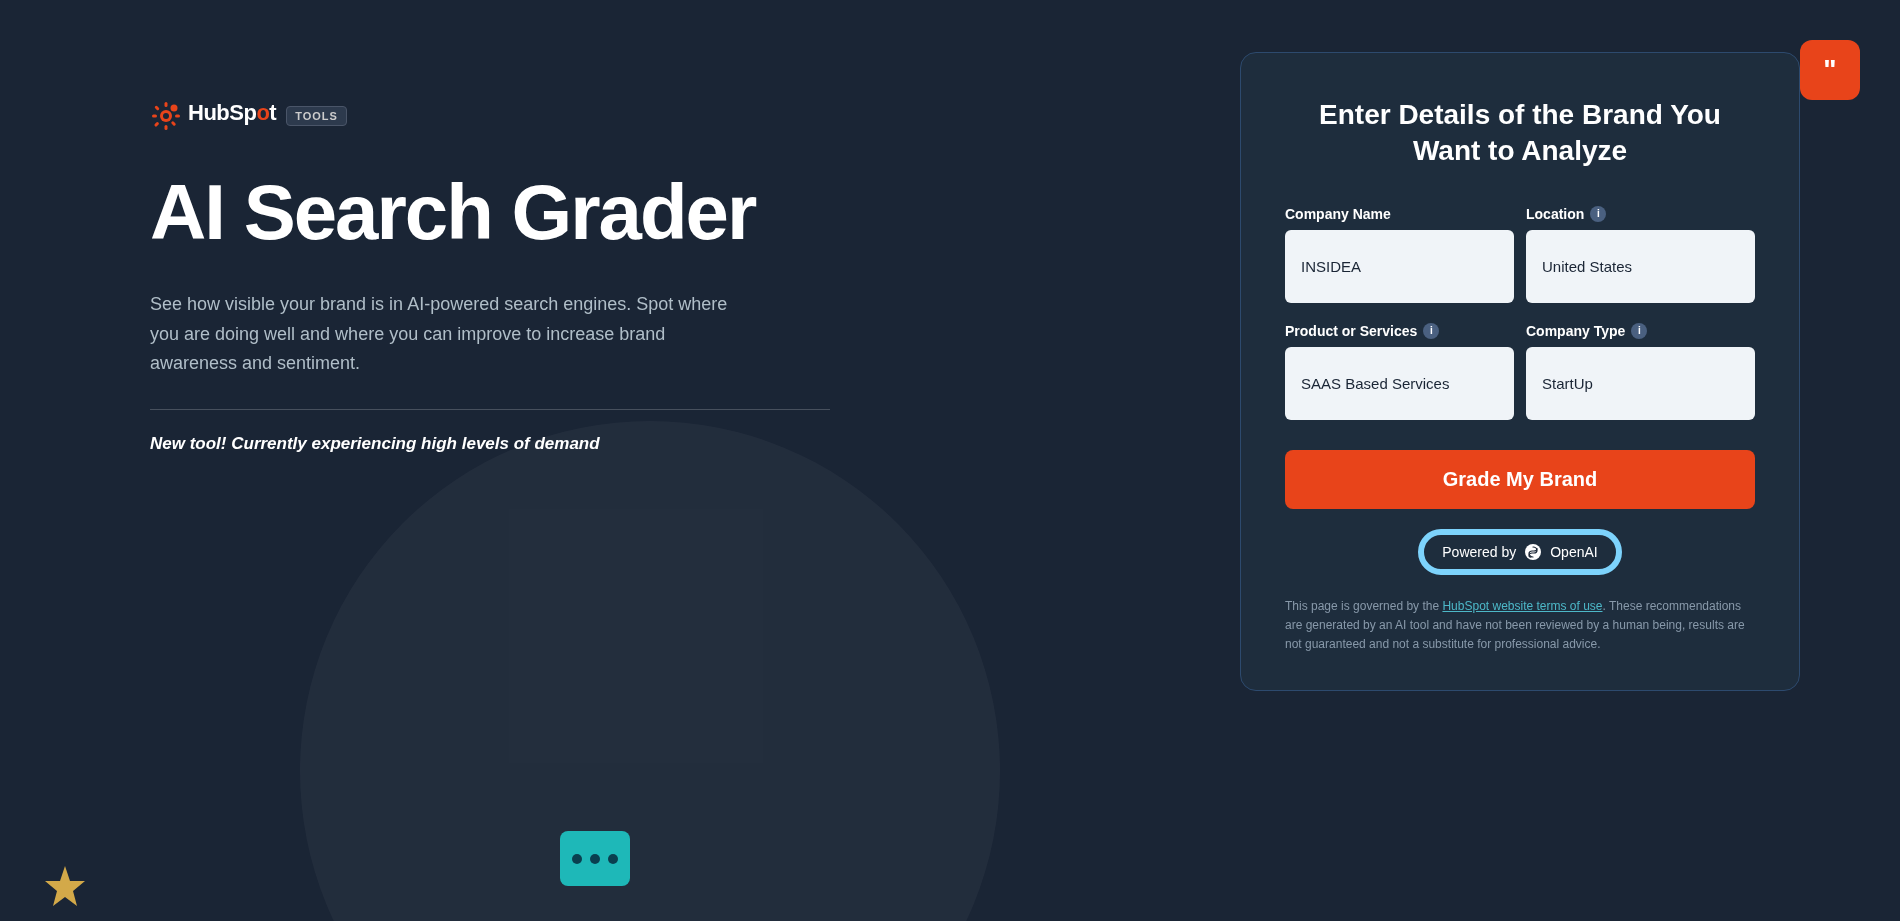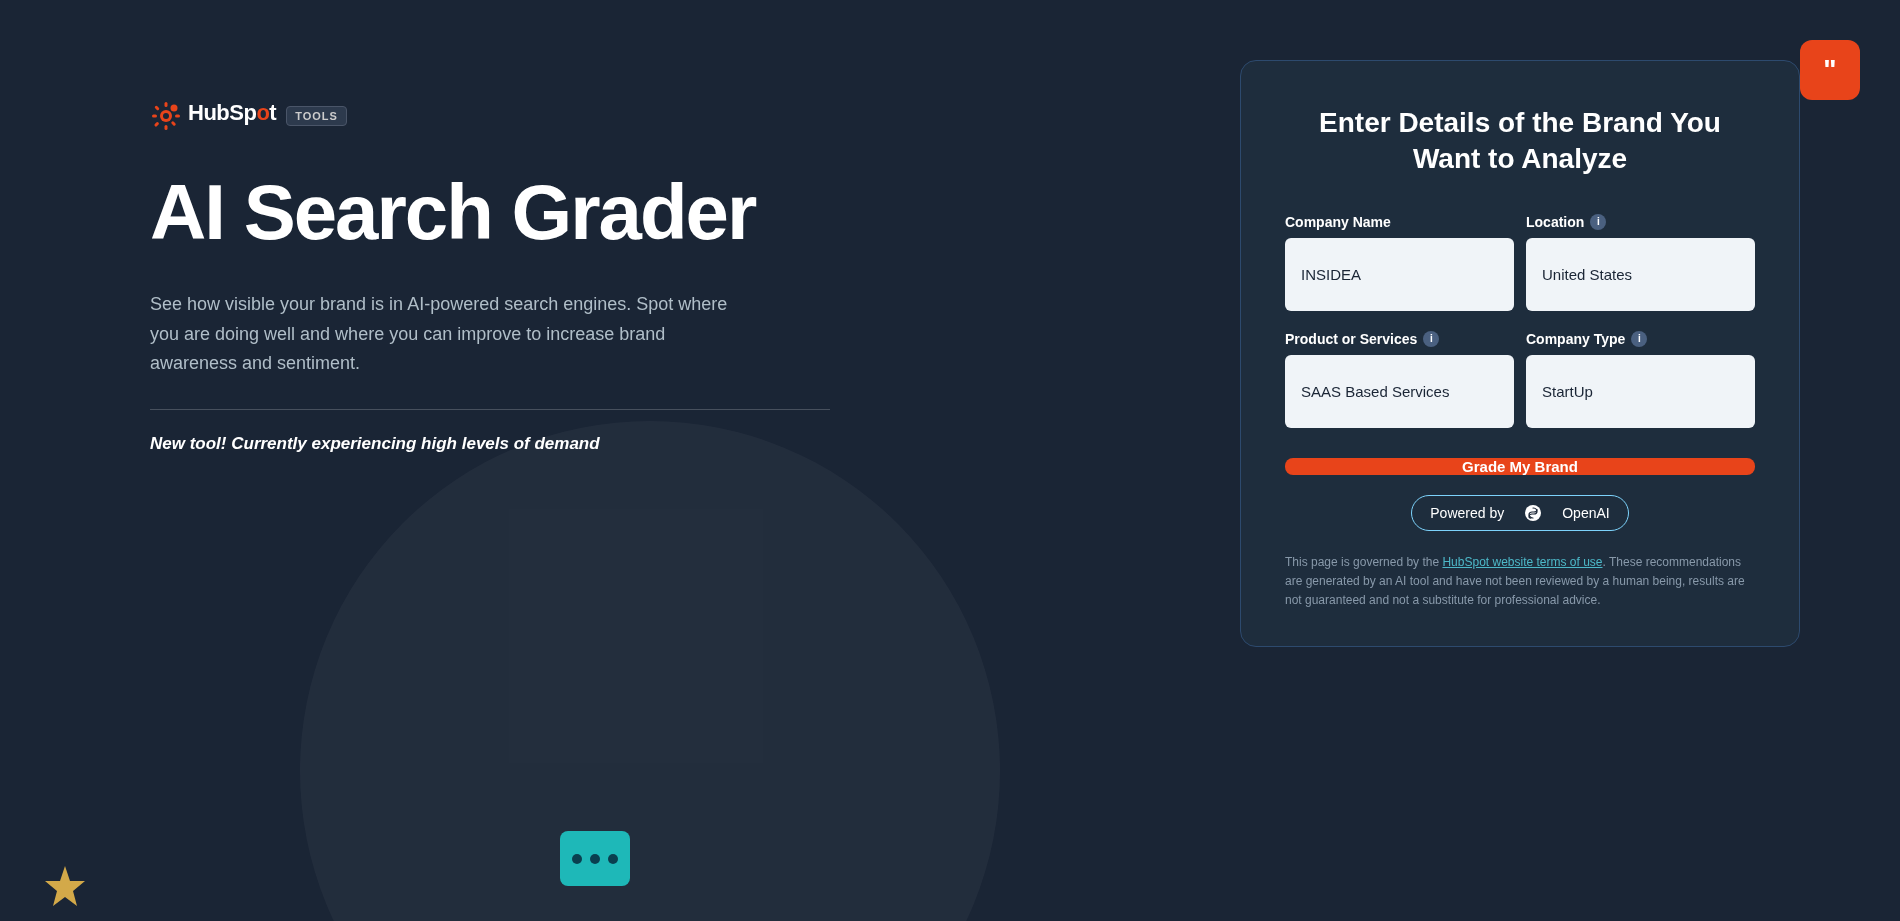--- a/index.html
+++ b/index.html
@@ -147,21 +147,21 @@
       bottom: 10px;
       left: 40px;
       width: 50px;
       height: 50px;
     }
 
     
     .form-card {
       position: absolute;
       right: 100px;
-      top: 60px;
+      top: 52px;
       width: 560px;
       background: #1e2d3d;
       border: 1px solid #2d4a6e;
       border-radius: 16px;
       padding: 44px 44px 36px 44px;
     }
 
     .form-title {
       color: white;
       font-size: 28px;
@@ -218,41 +218,42 @@
       outline: none;
       width: 100%;
     }
 
     .grade-button {
       width: 100%;
       background: #e8441a;
       color: white;
       border: none;
       border-radius: 8px;
-      font-size: 15px;
+      padding: 18px;
+      font-size: 20px;
       font-weight: 700;
       cursor: pointer;
       margin-top: 10px;
       margin-bottom: 20px;
       transition: background 0.2s;
     }
 
     .powered-by {
       display: flex;
       align-items: center;
       justify-content: center;
       margin-bottom: 22px;
     }
     .powered-badge {
-      border: 1px solid #7dd3fc;
+      border: 6px solid #7dd3fc;
       border-radius: 30px;
       padding: 8px 18px;
       display: flex;
       align-items: center;
-      gap: 20px;
+      gap: 8px;
       color: white;
       font-size: 14px;
     }
 
     .disclaimer {
       color: #8899aa;
       font-size: 12px;
       line-height: 1.6;
     }
     .disclaimer a {

